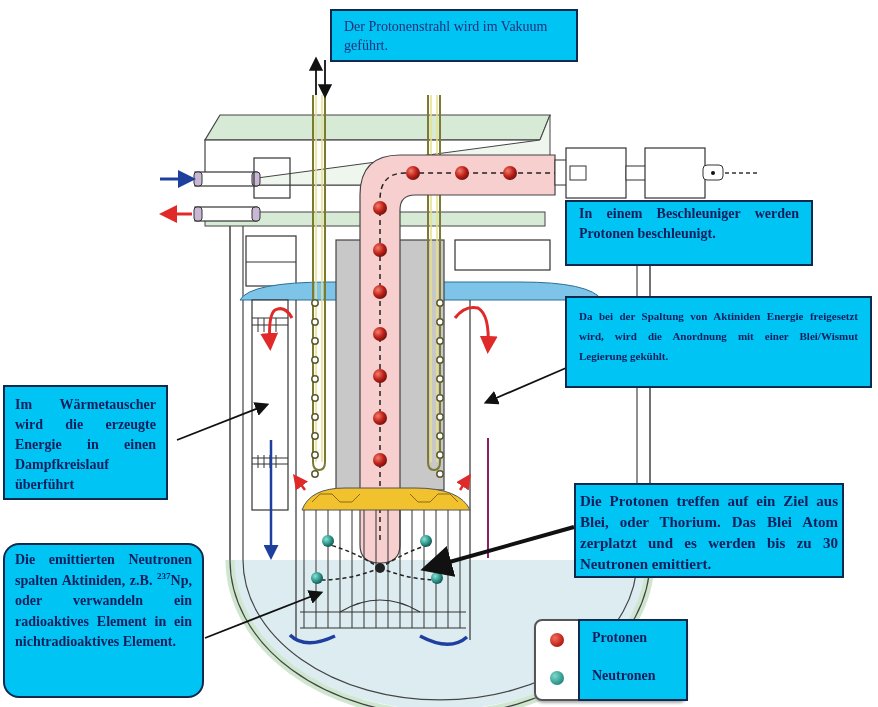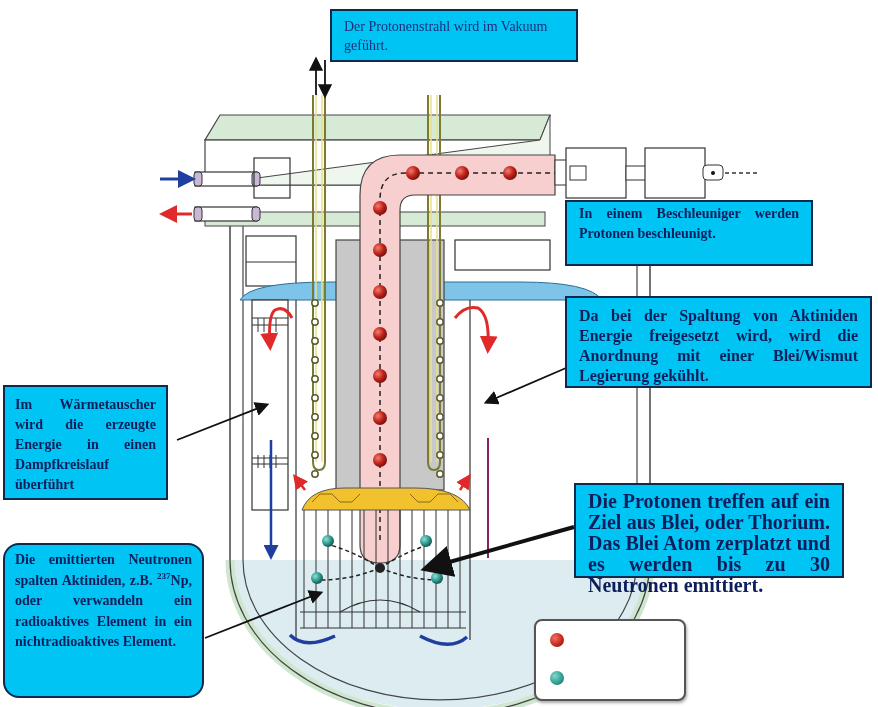--- a/index.html
+++ b/index.html
@@ -6,23 +6,23 @@
   body { width:878px; height:707px; position:relative; overflow:hidden; font-family:"Liberation Serif", serif; }
   #diagram { position:absolute; left:0; top:0; width:878px; height:707px; }
   .callout {
     position:absolute; background:#00c4f4; border:2px solid #0c2a4e;
     box-sizing:border-box; color:#0c1f5c; font-family:"Liberation Serif", serif;
   }
   .callout .txt { display:block; }
   .bold { font-weight:bold; text-align:justify; text-align-last:left; }
   #c-vacuum { left:330px; top:9px; width:248px; height:53px; padding:6px 12px; font-size:14px; line-height:19px; font-weight:normal; color:#1b2f7a; }
   #c-accel { left:565px; top:200px; width:248px; height:66px; padding:2px 12px; font-size:14px; line-height:20px; }
-  #c-cooling { left:565px; top:296px; width:307px; height:92px; padding:8px 12px; font-size:16px; line-height:20px; }
+  #c-cooling { left:565px; top:296px; width:307px; height:92px; padding:8px 12px; font-size:11px; line-height:20px; }
   #c-heat { left:3px; top:385px; width:165px; height:115px; padding:8px 10px; font-size:14px; line-height:20px; }
-  #c-target { left:574px; top:483px; width:270px; height:95px; padding:6px 12px; font-size:20px; line-height:21px; }
+  #c-target { left:574px; top:483px; width:270px; height:95px; padding:6px 4px; font-size:15px; line-height:21px; }
   #c-neutrons { left:3px; top:543px; width:201px; height:155px; padding:5px 10px; font-size:14px; line-height:20.5px;border-radius:16px; }
   sup { font-size:9px; line-height:0; }
   #legend { position:absolute; left:534px; top:619px; width:152px; height:82px; border:2px solid #555; border-radius:8px; background:#fff; box-sizing:border-box; box-shadow:1px 2px 3px #aaa; }
   #legend .legend-box { position:absolute; left:42px; top:-2px; width:110px; height:82px; background:#00c4f4; border:2px solid #0c2a4e; box-sizing:border-box; }
   #legend .dot { position:absolute; left:14px; width:14px; height:14px; border-radius:50%; }
   #legend .dot.p { top:12px; background:radial-gradient(circle at 35% 35%, #f07060, #c2231a 60%, #7a1410); }
   #legend .dot.n { top:50px; background:radial-gradient(circle at 35% 35%, #7fd8cc, #2f9a8e 60%, #1a5a54); }
   #legend .lbl { position:absolute; left:12px; font-weight:bold; font-size:14px; color:#0c1f5c; }
   #legend .lbl.p { top:9px; }
   #legend .lbl.n { top:47px; }
@@ -246,13 +246,17 @@
 <div class="callout bold" id="c-target">
   <span class="txt">Die Protonen treffen auf ein Ziel aus Blei, oder Thorium. Das Blei Atom zerplatzt und es werden bis zu 30 Neutronen emittiert.</span>
 </div>
 <div class="callout bold" id="c-neutrons">
   <span class="txt"><span>Die emittierten Neutronen spalten Aktiniden, z.B. </span><sup>237</sup><span>Np, oder verwandeln ein radioaktives Element in ein nichtradioaktives Element.</span></span>
 </div>
 
 <div id="legend">
   <span class="dot p"></span>
   <span class="dot n"></span>
+  <div class="legend-box">
+    <span class="lbl p">Protonen</span>
+    <span class="lbl n">Neutronen</span>
+  </div>
 </div>
 
 </body></html>

